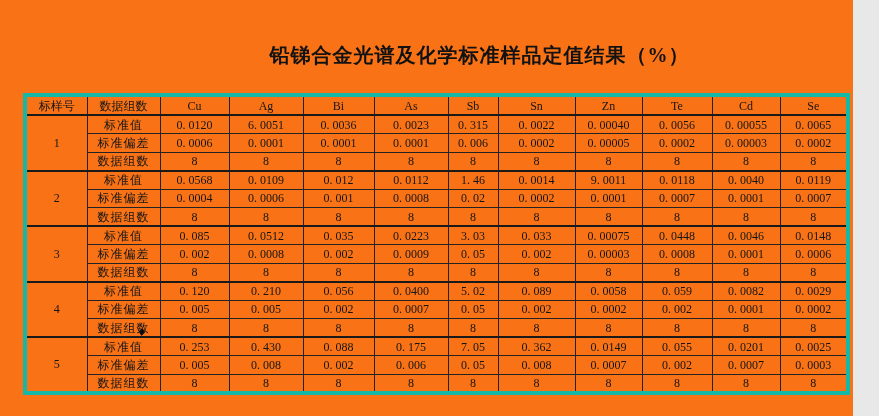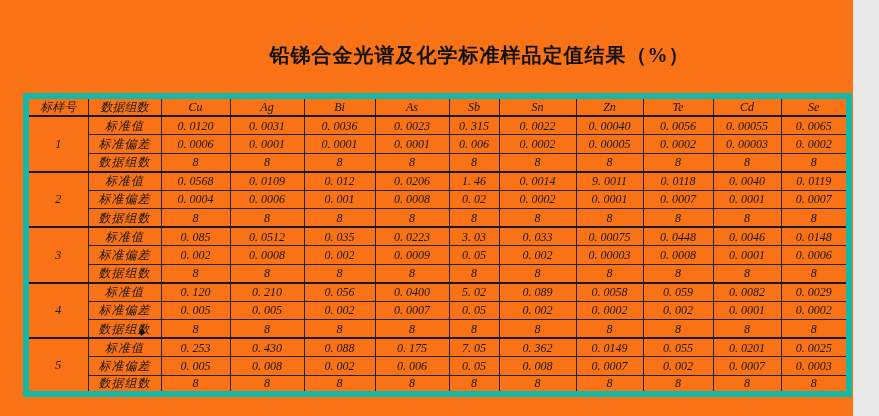--- a/index.html
+++ b/index.html
@@ -28,22 +28,21 @@
     letter-spacing: 1px;
     color: #121212;
   }
   table.results {
     position: absolute;
     left: 23px;
     top: 93px;
     width: 823px;
     border-collapse: collapse;
     table-layout: fixed;
-    border: 6px solid #14b8a6;
-    font-style: italic;
+    border: 4px solid #14b8a6;
   }
   table.results td {
     border: 1px solid #232323;
     padding: 0;
     text-align: center;
     vertical-align: middle;
     font-size: 12px;
     line-height: 1;
     overflow: hidden;
     white-space: nowrap;
@@ -102,21 +101,21 @@
         <td class="hc">Sn</td>
         <td class="hc">Zn</td>
         <td class="hc">Te</td>
         <td class="hc">Cd</td>
         <td class="hc">Se</td>
       </tr>
     <tr class="body-row group-start">
           <td rowspan="3" class="sample-cell">1</td>
           <td class="label-cell">标准值</td>
           <td class="value-cell">0. 0120</td>
-          <td class="value-cell">0. 0031</td>
+          <td class="value-cell">6. 0051</td>
           <td class="value-cell">0. 0036</td>
           <td class="value-cell">0. 0023</td>
           <td class="value-cell">0. 315</td>
           <td class="value-cell">0. 0022</td>
           <td class="value-cell">0. 00040</td>
           <td class="value-cell">0. 0056</td>
           <td class="value-cell">0. 00055</td>
           <td class="value-cell">0. 0065</td>
         </tr>
         <tr class="body-row">
@@ -144,21 +143,21 @@
           <td class="value-cell">8</td>
           <td class="value-cell">8</td>
           <td class="value-cell">8</td>
         </tr>
         <tr class="body-row group-start">
           <td rowspan="3" class="sample-cell">2</td>
           <td class="label-cell">标准值</td>
           <td class="value-cell">0. 0568</td>
           <td class="value-cell">0. 0109</td>
           <td class="value-cell">0. 012</td>
-          <td class="value-cell">0. 0206</td>
+          <td class="value-cell">0. 0112</td>
           <td class="value-cell">1. 46</td>
           <td class="value-cell">0. 0014</td>
           <td class="value-cell">9. 0011</td>
           <td class="value-cell">0. 0118</td>
           <td class="value-cell">0. 0040</td>
           <td class="value-cell">0. 0119</td>
         </tr>
         <tr class="body-row">
           <td class="label-cell">标准偏差</td>
           <td class="value-cell">0. 0004</td>

